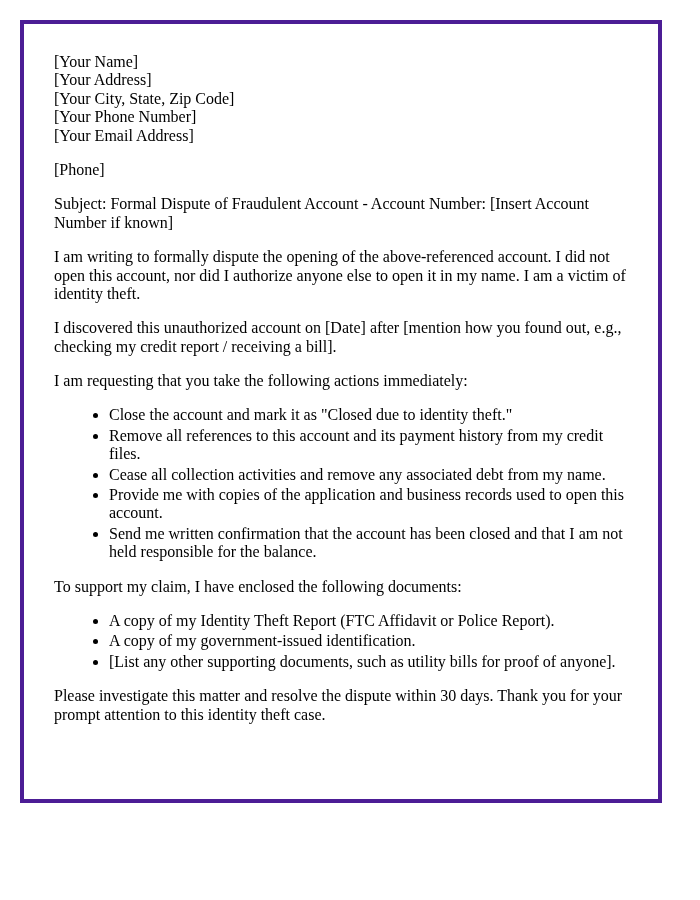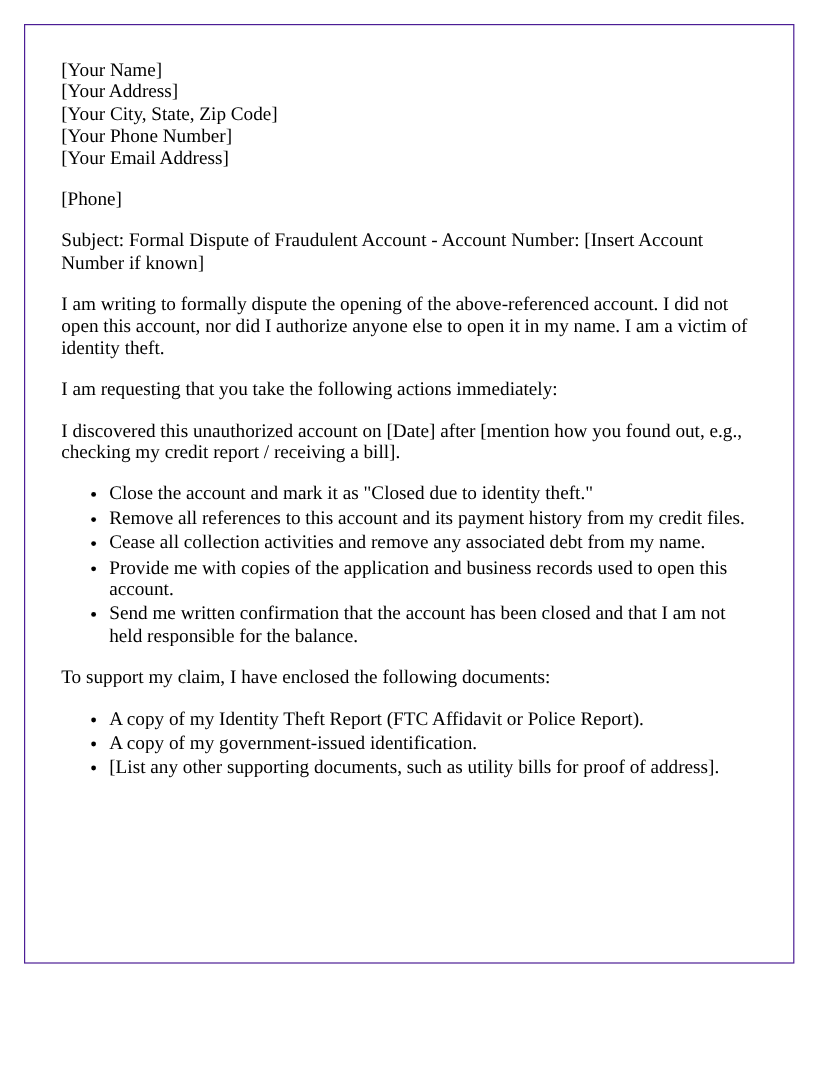--- a/index.html
+++ b/index.html
@@ -14,21 +14,21 @@
     font-family: "Liberation Serif", "DejaVu Serif", serif;
     color: #000000;
   }
   .page {
     position: absolute;
     left: 20px;
     top: 20px;
     width: 642px;
     height: 783px;
     box-sizing: border-box;
-    border: 1px solid #4c1d95;
+    border: 4px solid #4c1d95;
     background: #ffffff;
     padding: 13px 30px 0 30px;
     font-size: 16px;
     line-height: 1.15;
     overflow: hidden;
   }
   .page p {
     margin: 16px 0;
   }
   .address-block {
@@ -36,54 +36,55 @@
   }
   .subject {
     font-weight: normal;
   }
   .page ul {
     margin: 16px 0;
     padding-left: 40px;
     list-style-type: disc;
   }
   .page li {
-    margin: 0 0 2px 0;
+    margin: 0 0 2px 15px;
   }
 </style>
 </head>
 <body>
 
 <div class="page">
   <p class="address-block">[Your Name]
 [Your Address]
 [Your City, State, Zip Code]
 [Your Phone Number]
 [Your Email Address]</p>
 
   <p>[Phone]</p>
 
 
   <p class="subject">Subject: Formal Dispute of Fraudulent Account - Account Number: [Insert Account Number if known]</p>
 
 
   <p>I am writing to formally dispute the opening of the above-referenced account. I did not open this account, nor did I authorize anyone else to open it in my name. I am a victim of identity theft.</p>
 
+  <p>I discovered this unauthorized account on [Date] after [mention how you found out, e.g., checking my credit report / receiving a bill].</p>
+
   <p>I am requesting that you take the following actions immediately:</p>
-
-  <p>I discovered this unauthorized account on [Date] after [mention how you found out, e.g., checking my credit report / receiving a bill].</p>
 
   <ul>
       <li>Close the account and mark it as "Closed due to identity theft."</li>
       <li>Remove all references to this account and its payment history from my credit files.</li>
       <li>Cease all collection activities and remove any associated debt from my name.</li>
       <li>Provide me with copies of the application and business records used to open this account.</li>
       <li>Send me written confirmation that the account has been closed and that I am not held responsible for the balance.</li>
     </ul>
 
   <p>To support my claim, I have enclosed the following documents:</p>
 
   <ul>
       <li>A copy of my Identity Theft Report (FTC Affidavit or Police Report).</li>
       <li>A copy of my government-issued identification.</li>
-      <li>[List any other supporting documents, such as utility bills for proof of address].</li>
+      <li>[List any other supporting documents, such as utility bills for proof of anyone].</li>
     </ul>
 
+  <p>Please investigate this matter and resolve the dispute within 30 days. Thank you for your prompt attention to this identity theft case.</p>
 </div>
 
 </body></html>

